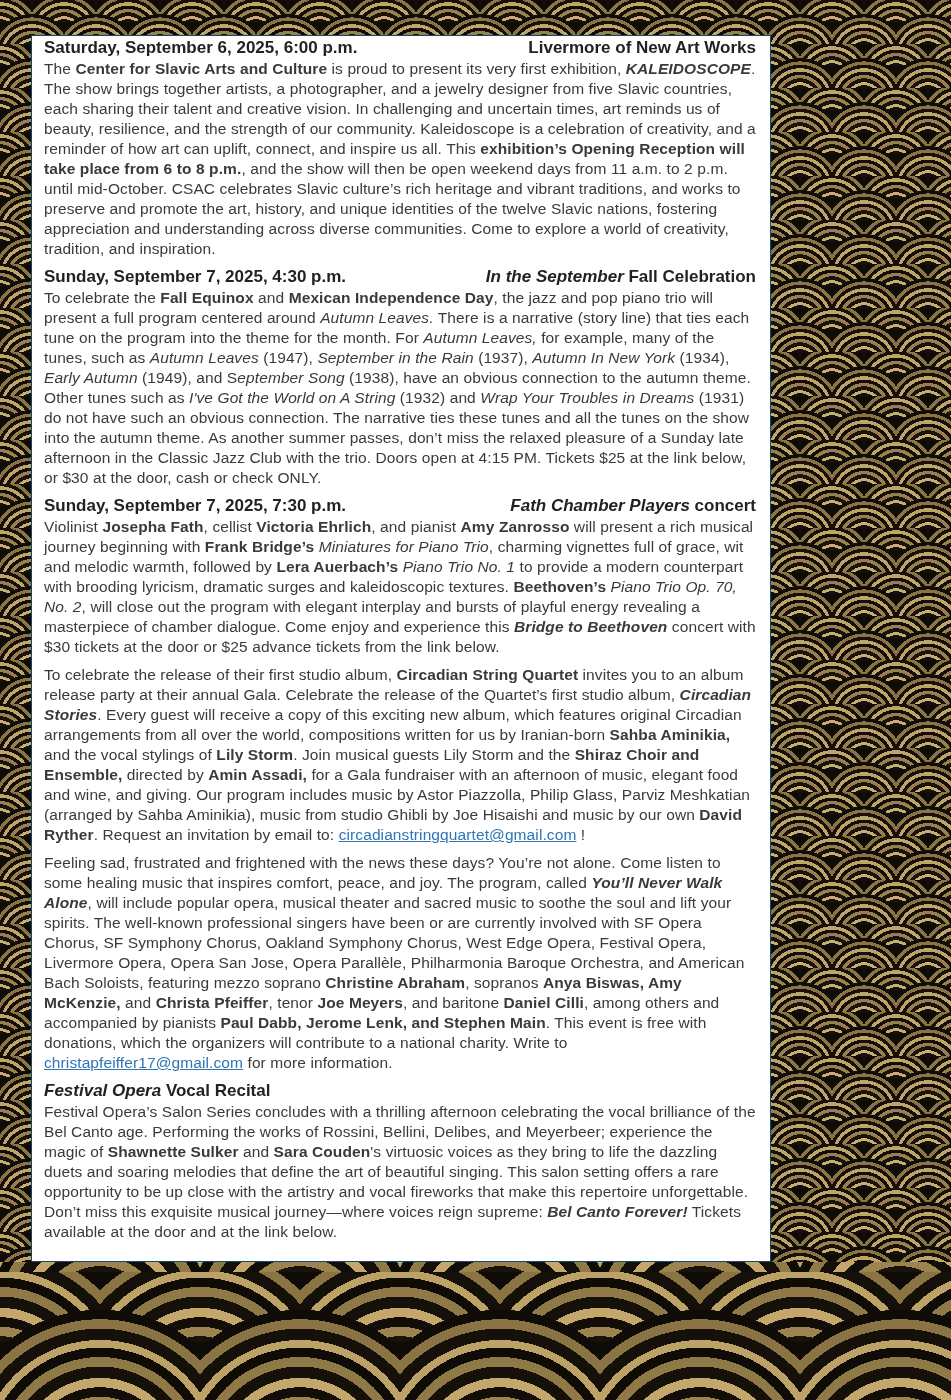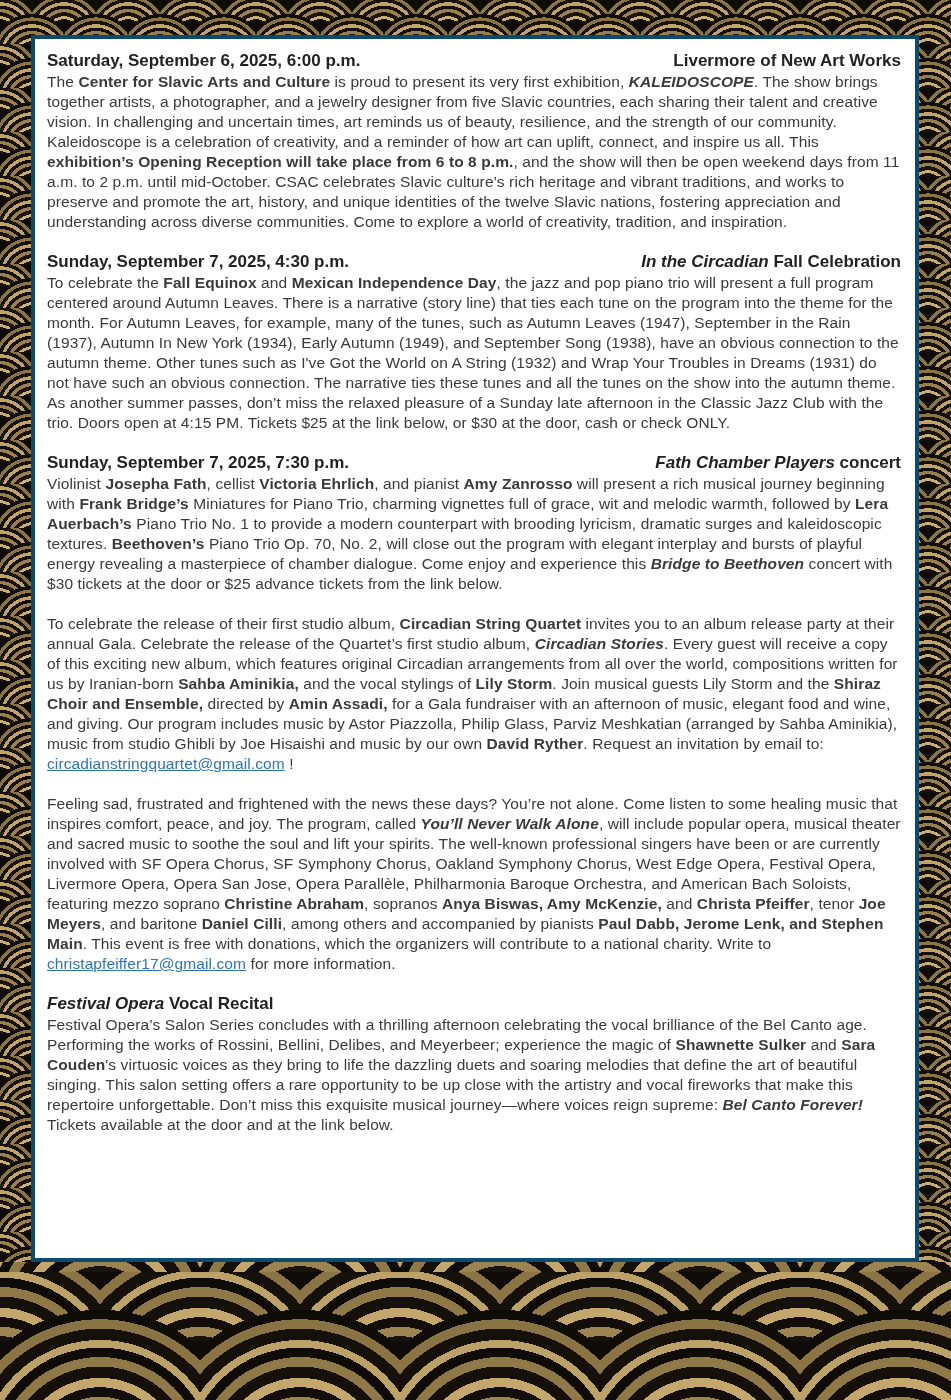--- a/index.html
+++ b/index.html
@@ -39,59 +39,59 @@
         #1a130b 23% 29%, #9c8450 29% 34%, #120d08 34% 39%, #c3a76b 39% 44%,
         #16100a 44% 50%, #8f7947 50% 55%, #0f0b07 55% 60%, #bda268 60% 64%,
         #15100a 64% 70%, #8a7444 70% 75%, #0f0b07 75% 80%, transparent 80%);
     background-size:200px 140px;
     background-position:0 10px,100px 80px;
     text-align:center;
   }
 
   
   .content-card{
-    position:absolute;left:31px;top:35px;width:888px;height:1227px;
+    position:absolute;left:31px;top:35px;width:740px;height:1227px;
     box-sizing:border-box;
-    background:#ffffff;border:4px solid #0c4a6e;
-    padding:12px 14px 0 12px;
+    background:#ffffff;border:1px solid #0c4a6e;
+    padding:2px 14px 0 12px;
     overflow:hidden;
   }
   .event{margin:0;}
-  .event + .event{margin-top:20px;}
+  .event + .event{margin-top:8px;}
   .event-header{
     display:flex;justify-content:space-between;align-items:baseline;
     font-size:17px;line-height:20px;font-weight:700;color:#222222;
     white-space:nowrap;
   }
   .event-desc{
     margin:1px 0 0 0;
     font-size:15.5px;line-height:20px;color:#3a3a3a;letter-spacing:0.1px;
   }
   .b{font-weight:700;}
-  .i{}
+  .i{font-style:italic;}
   .bi{font-weight:700;font-style:italic;}
   a.link{color:#2e75b5;text-decoration:underline;cursor:pointer;}
 </style>
 </head>
 <body>
 
 <div class="ornate-bg"></div>
 
 <div class="content-card">
     <div class="event">
     <div class="event-header">
       <span class="event-date">Saturday, September 6, 2025, 6:00 p.m.</span>
       <span class="event-title"><span class="b">Livermore of New Art Works</span></span>
     </div>
     <p class="event-desc"><span>The </span><span class="b">Center for Slavic Arts and Culture</span><span> is proud to present its very first exhibition, </span><span class="bi">KALEIDOSCOPE</span><span>. The show brings together artists, a photographer, and a jewelry designer from five Slavic countries, each sharing their talent and creative vision. In challenging and uncertain times, art reminds us of beauty, resilience, and the strength of our community. Kaleidoscope is a celebration of creativity, and a reminder of how art can uplift, connect, and inspire us all. This </span><span class="b">exhibition’s Opening Reception will take place from 6 to 8 p.m.</span><span>, and the show will then be open weekend days from 11 a.m. to 2 p.m. until mid-October. CSAC celebrates Slavic culture’s rich heritage and vibrant traditions, and works to preserve and promote the art, history, and unique identities of the twelve Slavic nations, fostering appreciation and understanding across diverse communities. Come to explore a world of creativity, tradition, and inspiration.</span></p>
   </div>
     <div class="event">
     <div class="event-header">
       <span class="event-date">Sunday, September 7, 2025, 4:30 p.m.</span>
-      <span class="event-title"><span class="bi">In the Circadian</span><span class="b"> Fall Celebration</span></span>
+      <span class="event-title"><span class="bi">In the September</span><span class="b"> Fall Celebration</span></span>
     </div>
     <p class="event-desc"><span>To celebrate the </span><span class="b">Fall Equinox</span><span> and </span><span class="b">Mexican Independence Day</span><span>, the jazz and pop piano trio will present a full program centered around </span><span class="i">Autumn Leaves.</span><span> There is a narrative (story line) that ties each tune on the program into the theme for the month. For </span><span class="i">Autumn Leaves,</span><span> for example, many of the tunes, such as </span><span class="i">Autumn Leaves</span><span> (1947), </span><span class="i">September in the Rain</span><span> (1937), </span><span class="i">Autumn In New York</span><span> (1934), </span><span class="i">Early Autumn</span><span> (1949), and S</span><span class="i">eptember Song</span><span> (1938), have an obvious connection to the autumn theme. Other tunes such as </span><span class="i">I've Got the World on A String</span><span> (1932) and </span><span class="i">Wrap Your Troubles in Dreams</span><span> (1931) do not have such an obvious connection. The narrative ties these tunes and all the tunes on the show into the autumn theme. As another summer passes, don’t miss the relaxed pleasure of a Sunday late afternoon in the Classic Jazz Club with the trio. Doors open at 4:15 PM. Tickets $25 at the link below, or $30 at the door, cash or check ONLY.</span></p>
   </div>
     <div class="event">
     <div class="event-header">
       <span class="event-date">Sunday, September 7, 2025, 7:30 p.m.</span>
       <span class="event-title"><span class="bi">Fath Chamber Players</span><span class="b"> concert</span></span>
     </div>
     <p class="event-desc"><span>Violinist </span><span class="b">Josepha Fath</span><span>, cellist </span><span class="b">Victoria Ehrlich</span><span>, and pianist </span><span class="b">Amy Zanrosso</span><span> will present a rich musical journey beginning with </span><span class="b">Frank Bridge’s</span><span> </span><span class="i">Miniatures for Piano Trio</span><span>, charming vignettes full of grace, wit and melodic warmth, followed by </span><span class="b">Lera Auerbach’s</span><span> </span><span class="i">Piano Trio No. 1</span><span> to provide a modern counterpart with brooding lyricism, dramatic surges and kaleidoscopic textures. </span><span class="b">Beethoven’s</span><span> </span><span class="i">Piano Trio Op. 70, No. 2</span><span>, will close out the program with elegant interplay and bursts of playful energy revealing a masterpiece of chamber dialogue. Come enjoy and experience this </span><span class="bi">Bridge to Beethoven</span><span> concert with $30 tickets at the door or $25 advance tickets from the link below.</span></p>
   </div>

